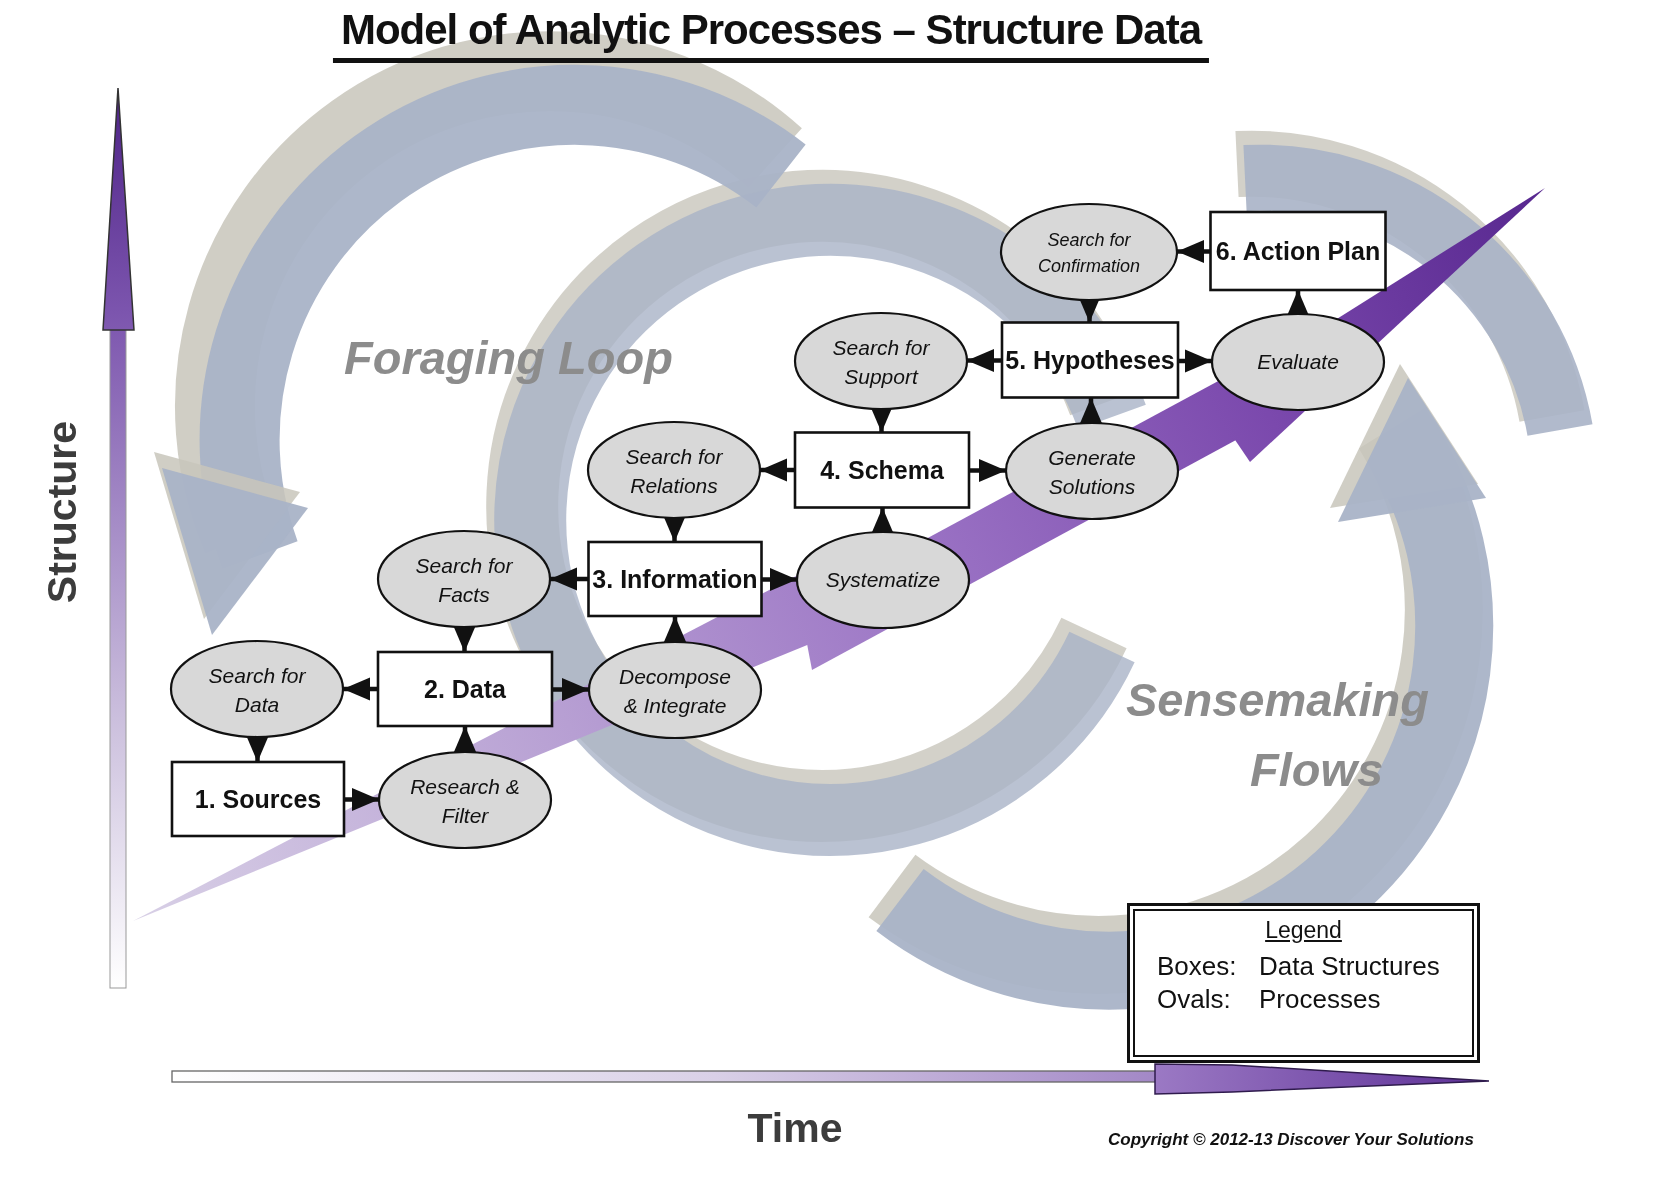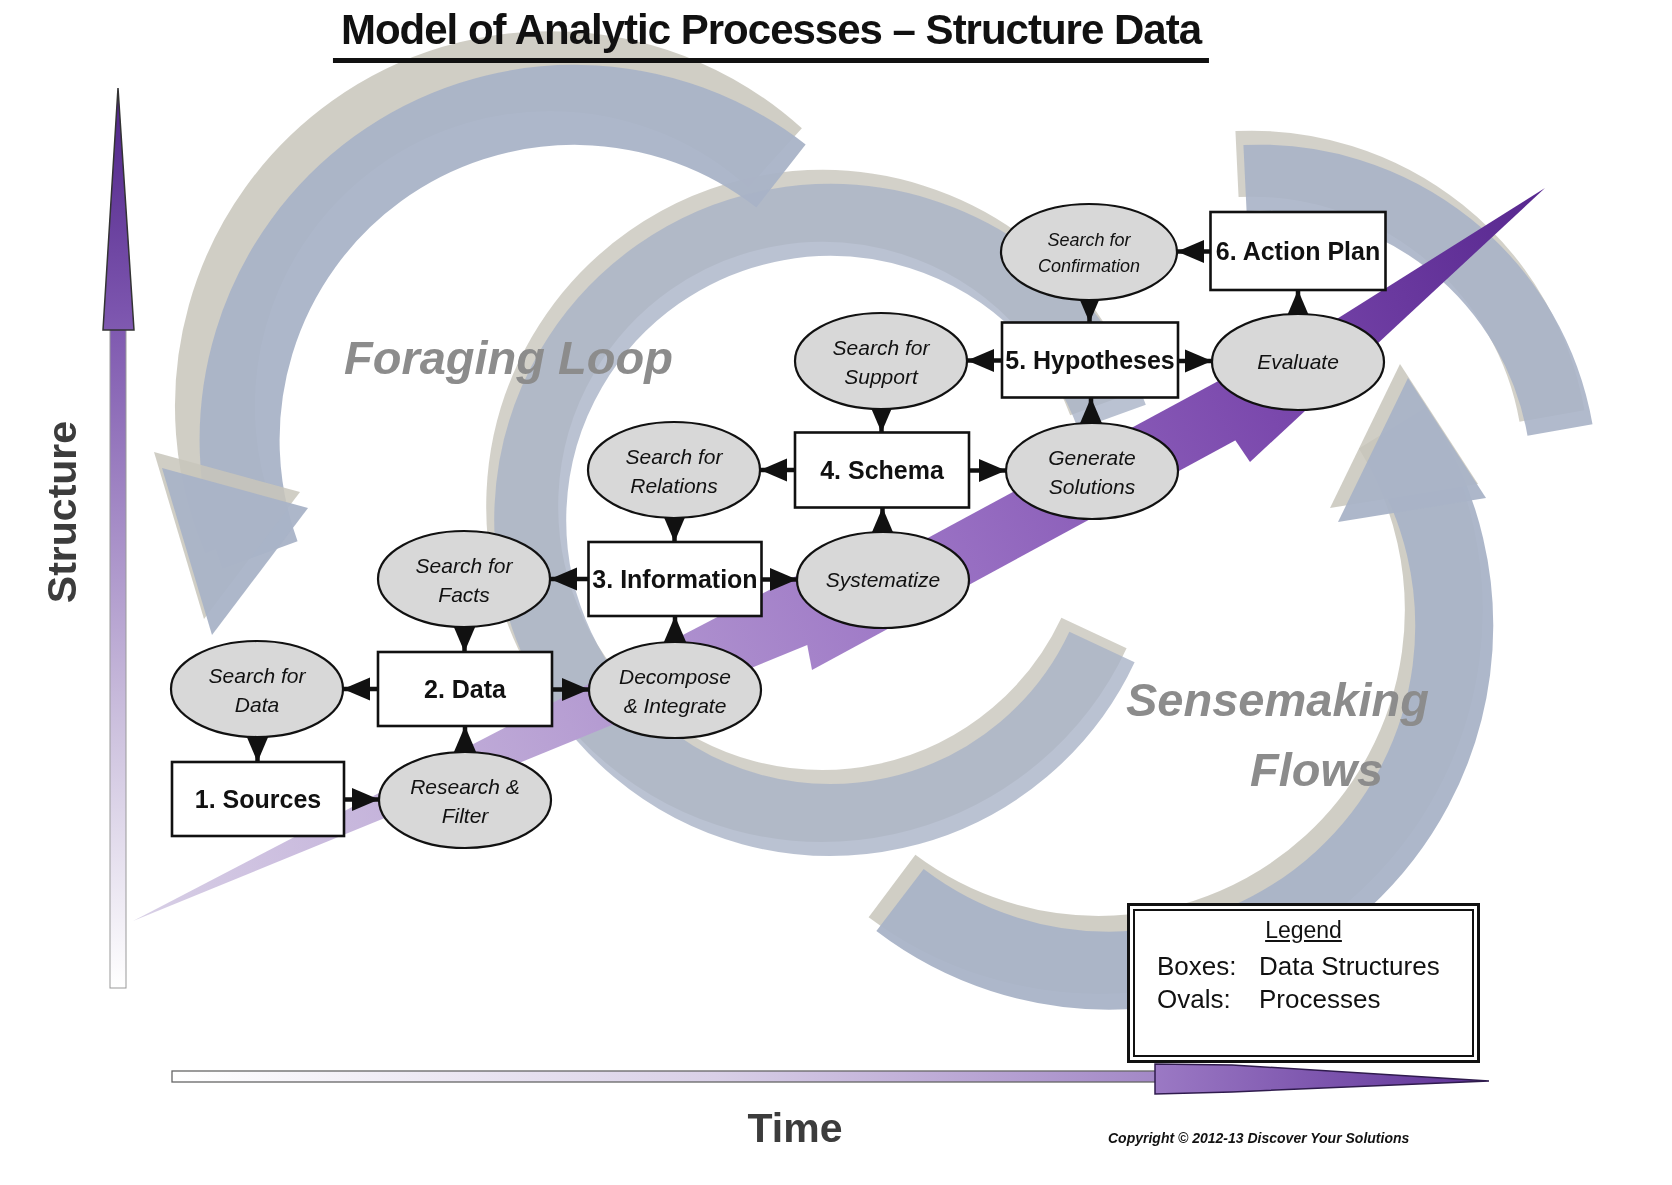--- a/index.html
+++ b/index.html
@@ -6,21 +6,21 @@
   .stage{position:relative;width:1672px;height:1185px;background:#ffffff;overflow:hidden;
          font-family:"Liberation Sans",sans-serif;}
   .stage svg{position:absolute;left:0;top:0;}
   .ov{position:absolute;white-space:nowrap;}
   .title{left:771px;top:6px;transform:translateX(-50%);font-size:42px;font-weight:bold;
          color:#111;border-bottom:5px solid #111;padding:0 8px 4px 8px;letter-spacing:-1px;}
   .loop-label{font-size:47px;font-weight:bold;font-style:italic;color:#8c8c8c;letter-spacing:0;}
   .axis-label{font-size:41px;font-weight:bold;color:#3c3c3c;}
   .y-label{left:62px;top:512px;transform:translate(-50%,-50%) rotate(-90deg);}
   .x-label{left:795px;top:1105px;transform:translateX(-50%);}
-  .copyright{left:1108px;top:1130px;font-size:14px;font-weight:bold;font-style:italic;color:#111;}
+  .copyright{left:1108px;top:1130px;font-size:17px;font-weight:bold;font-style:italic;color:#111;}
   .legend{left:1127px;top:903px;width:353px;height:160px;box-sizing:border-box;
           border:3px solid #111;padding:3px;background:#fff;}
   .legend-inner{width:100%;height:100%;box-sizing:border-box;border:2px solid #111;padding:4px 0 0 0;}
   .legend-title{text-align:center;font-size:23px;color:#111;text-decoration:underline;margin:2px 0 6px 0;}
   .legend-row{display:flex;padding-left:22px;font-size:26px;color:#111;line-height:33px;}
   .legend-term{width:102px;}
 </style>
 </head>
 <body>
 

